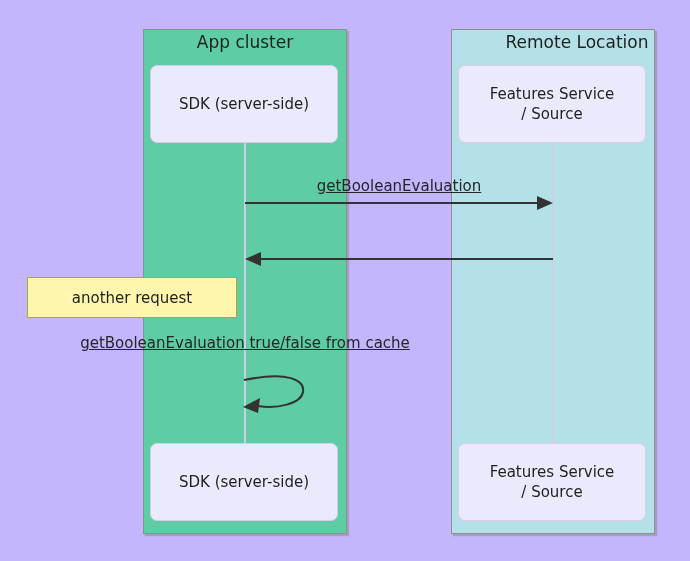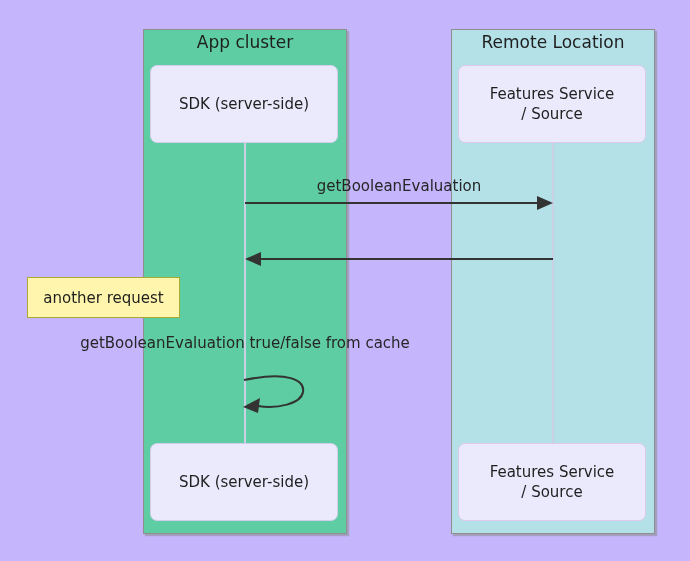--- a/index.html
+++ b/index.html
@@ -33,21 +33,21 @@
     position: absolute;
     top: 31px;
     height: 22px;
     line-height: 22px;
     text-align: center;
     font-size: 17px;
     color: #1f1f1f;
     z-index: 4;
   }
   .container-title.left  { left: 143px; width: 204px; }
-  .container-title.right { left: 451px; width: 204px; }
+  .container-title.right { left: 451px; width: 204px; padding-left: 24px; }
 
   
   .lifeline {
     position: absolute;
     top: 143px;
     height: 300px;
     width: 2px;
     background: #ccd0e4;
     z-index: 2;
   }
@@ -80,39 +80,40 @@
 
   
   .msg-label {
     position: absolute;
     font-size: 15px;
     line-height: 18px;
     text-align: center;
     color: #262626;
     z-index: 4;
     white-space: nowrap;
+    text-decoration: underline;
   }
   .msg-label.m1 { left: 249px; width: 300px; top: 177px; }
   .msg-label.m2 { left: 249px; width: 300px; top: 233px; }
   .msg-label.m3 { left: 45px;  width: 400px; top: 334px; }
 
   
   svg.arrows {
     position: absolute;
     left: 0; top: 0;
     width: 690px; height: 561px;
     z-index: 5;
     pointer-events: none;
   }
 
   
   .note {
     position: absolute;
     left: 27px; top: 277px;
-    width: 153px; height: 41px;
+    width: 210px; height: 41px;
     background: #fff5ad;
     border: 1px solid #aaaa33;
     box-sizing: border-box;
     display: flex;
     align-items: center;
     justify-content: center;
     font-size: 15px;
     color: #1f1f1f;
     z-index: 6;
   }

